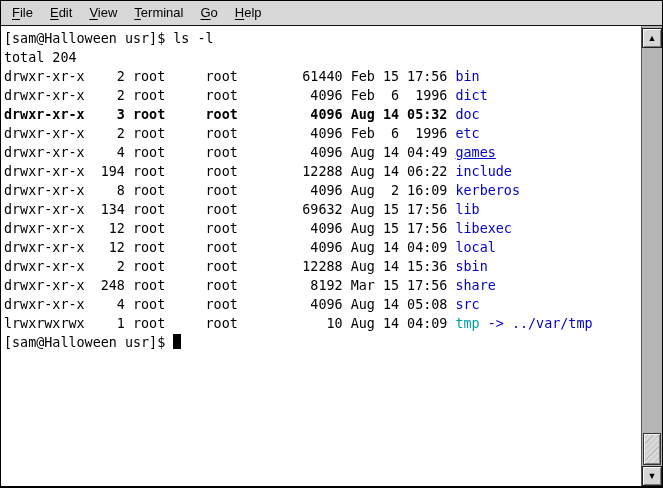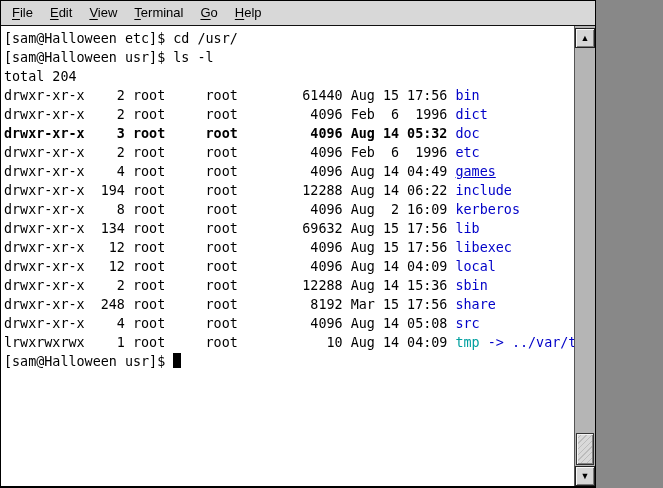--- a/index.html
+++ b/index.html
@@ -1,18 +1,18 @@
 <!DOCTYPE html>
 <html><head>
 <meta charset="utf-8">
 <style>
   html,body { margin:0; padding:0; background:#888; }
   #window {
     position:relative;
-    width:596px; height:488px;
+    width:663px; height:488px;
     box-sizing:border-box;
     border:1px solid #000;
     border-bottom-width:2px;
     background:#14b8a6;
     overflow:hidden;
     font-family:"Liberation Sans", sans-serif;
   }
   
   #menubar {
     position:absolute; top:0; left:0; right:0; height:24px;
@@ -92,24 +92,23 @@
   <div id="menubar" style="background: rgb(216, 216, 216);">
       <div class="menu-item"><span class="mnemonic">F</span>ile</div>
       <div class="menu-item"><span class="mnemonic">E</span>dit</div>
       <div class="menu-item"><span class="mnemonic">V</span>iew</div>
       <div class="menu-item"><span class="mnemonic">T</span>erminal</div>
       <div class="menu-item"><span class="mnemonic">G</span>o</div>
       <div class="menu-item"><span class="mnemonic">H</span>elp</div>
     </div>
 
   <div id="terminal" style="background: rgb(255, 255, 255);">
-      <div class="term-line"><span style="color: rgb(0, 0, 0);">[sam@Halloween etc]$ cd /usr/</span></div>
       <div class="term-line"><span style="color: rgb(0, 0, 0);">[sam@Halloween usr]$ ls -l</span></div>
       <div class="term-line"><span style="color: rgb(0, 0, 0); margin-top: 24px;">total 204</span></div>
-      <div class="term-line"><span style="color: rgb(0, 0, 0);">drwxr-xr-x    2 root     root        61440 Aug 15 17:56 </span><span style="color: rgb(0, 0, 200);">bin</span></div>
+      <div class="term-line"><span style="color: rgb(0, 0, 0);">drwxr-xr-x    2 root     root        61440 Feb 15 17:56 </span><span style="color: rgb(0, 0, 200);">bin</span></div>
       <div class="term-line"><span style="color: rgb(0, 0, 0);">drwxr-xr-x    2 root     root         4096 Feb  6  1996 </span><span style="color: rgb(0, 0, 200);">dict</span></div>
       <div class="term-line"><span style="color: rgb(0, 0, 0); font-weight: bold;">drwxr-xr-x    3 root     root         4096 Aug 14 05:32 </span><span style="color: rgb(0, 0, 200);">doc</span></div>
       <div class="term-line"><span style="color: rgb(0, 0, 0);">drwxr-xr-x    2 root     root         4096 Feb  6  1996 </span><span style="color: rgb(0, 0, 200);">etc</span></div>
       <div class="term-line"><span style="color: rgb(0, 0, 0);">drwxr-xr-x    4 root     root         4096 Aug 14 04:49 </span><span style="color: rgb(0, 0, 200); text-decoration: underline;">games</span></div>
       <div class="term-line"><span style="color: rgb(0, 0, 0);">drwxr-xr-x  194 root     root        12288 Aug 14 06:22 </span><span style="color: rgb(0, 0, 200);">include</span></div>
       <div class="term-line"><span style="color: rgb(0, 0, 0);">drwxr-xr-x    8 root     root         4096 Aug  2 16:09 </span><span style="color: rgb(0, 0, 200);">kerberos</span></div>
       <div class="term-line"><span style="color: rgb(0, 0, 0);">drwxr-xr-x  134 root     root        69632 Aug 15 17:56 </span><span style="color: rgb(0, 0, 200);">lib</span></div>
       <div class="term-line"><span style="color: rgb(0, 0, 0);">drwxr-xr-x   12 root     root         4096 Aug 15 17:56 </span><span style="color: rgb(0, 0, 200);">libexec</span></div>
       <div class="term-line"><span style="color: rgb(0, 0, 0);">drwxr-xr-x   12 root     root         4096 Aug 14 04:09 </span><span style="color: rgb(0, 0, 200); text-align: right;">local</span></div>
       <div class="term-line"><span style="color: rgb(0, 0, 0);">drwxr-xr-x    2 root     root        12288 Aug 14 15:36 </span><span style="color: rgb(0, 0, 200);">sbin</span></div>

